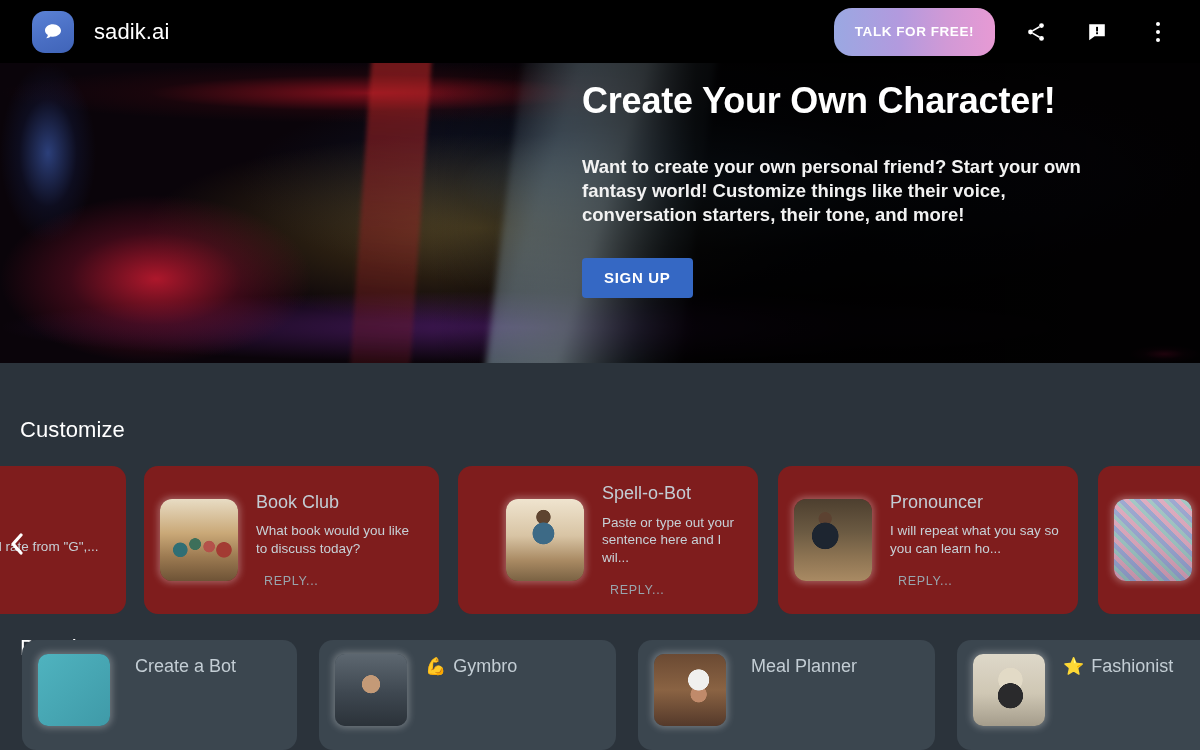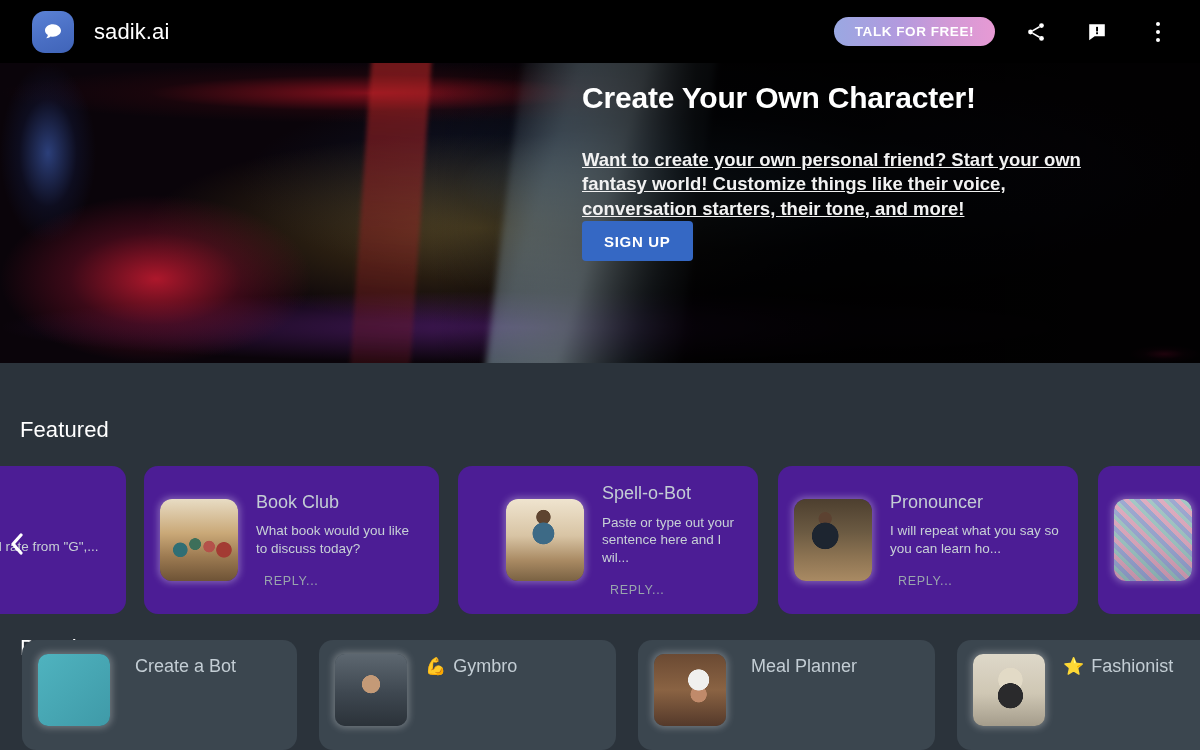--- a/index.html
+++ b/index.html
@@ -23,21 +23,21 @@
     flex:0 0 auto;
   }
   .logo svg{ display:block; }
   .brandname{
     margin-left:20px; color:#fff; font-size:22px; letter-spacing:.1px;
   }
   .topright{
     margin-left:auto; display:flex; align-items:center; gap:0; margin-right:22px;
   }
   .talkbtn{
-    height:29px; padding:4px 21px; border:none; border-radius:18px;
+    height:48px; padding:4px 21px; border:none; border-radius:18px;
     background:linear-gradient(90deg,#9aa8e2 0%,#b29ade 40%,#d199d6 70%,#e79ad4 100%);
     color:#fff; font-size:13.5px; font-weight:bold; letter-spacing:.55px;
     cursor:pointer; display:flex; align-items:center; justify-content:center;
     white-space:nowrap;
   }
   .iconbtn{
     width:40px; height:40px; margin-left:21px;
     display:flex; align-items:center; justify-content:center;
     cursor:pointer; background:none; border:none;
   }
@@ -77,26 +77,26 @@
     filter:blur(2px);
   }
   .hero-vignette{
     position:absolute; inset:0;
     background:linear-gradient(90deg, rgba(0,0,0,0) 0%, rgba(0,0,0,0) 36%, rgba(0,0,0,.45) 48%, rgba(0,0,0,.88) 58%, rgba(0,0,0,.93) 72%, rgba(0,0,0,.80) 100%);
   }
   .hero-copy{
     position:absolute; left:582px; top:18px; width:540px; z-index:5;
   }
   .hero-title{
-    color:#fff; font-size:30px; font-weight:bold; letter-spacing:-.2px;
+    color:#fff; font-size:36px; font-weight:bold; letter-spacing:-.2px;
     line-height:1.1; margin-bottom:34px;
   }
   .hero-sub{
     color:#f2f2f2; font-size:18.5px; font-weight:bold; line-height:1.32;
-    max-width:500px; text-decoration:underline;
+    max-width:500px; margin-bottom:30px;
   }
   .signup{
     display:inline-flex; align-items:center; justify-content:center;
     height:40px; padding:8px 22px; border:none; border-radius:4px;
     background:#3568c4; color:#fff; font-size:15px; font-weight:bold;
     letter-spacing:.7px; cursor:pointer;
   }
 
   
   .sections{
@@ -108,21 +108,21 @@
   }
   #featured-title{ position:absolute; left:20px; top:54px; }
   #popular-title{ position:absolute; left:20px; top:272px; }
 
   .carousel{ position:absolute; left:0; width:1200px; display:flex; }
   #featured-row{ top:103px; height:148px; align-items:flex-start; }
   #popular-row{  top:330px; height:57px;  align-items:flex-end; }
 
   .card{
     flex:0 0 auto; height:148px; border-radius:14px;
-    background:#4c1d95; display:flex; align-items:center;
+    background:#7f1d1d; display:flex; align-items:center;
     padding:0 16px; overflow:hidden;
     cursor:pointer;
   }
   .card.partial-left{ margin-left:-64px; }
   .thumb{
     width:78px; height:82px; border-radius:12px; flex:0 0 auto;
     margin-right:18px; overflow:hidden; position:relative;
     box-shadow:0 0 7px 2px rgba(255,255,255,.30);
     background:#c8b79c;
   }
@@ -253,21 +253,21 @@
   <div class="hero-vignette"></div>
   <div class="hero-copy">
     <div class="hero-title">Create Your Own Character!</div>
     <div class="hero-sub">Want to create your own personal friend? Start your own fantasy world! Customize things like their voice, conversation starters, their tone, and more!</div>
     <button class="signup">SIGN UP</button>
   </div>
 </div>
 
 <div class="sections">
 
-  <div class="sec-title" id="featured-title">Featured</div>
+  <div class="sec-title" id="featured-title">Customize</div>
 
   <button class="carousel-arrow">
     <svg width="18" height="22" viewBox="0 0 18 22" aria-hidden="true">
       <path d="M13 2 L5 11 L13 20" fill="none" stroke="#ffffff" stroke-width="3.2" stroke-linecap="round" stroke-linejoin="round"></path>
     </svg>
   </button>
 
   <div class="carousel" id="featured-row">
 
     <div class="card partial-left" style="width:190px; margin-right:18px;">

